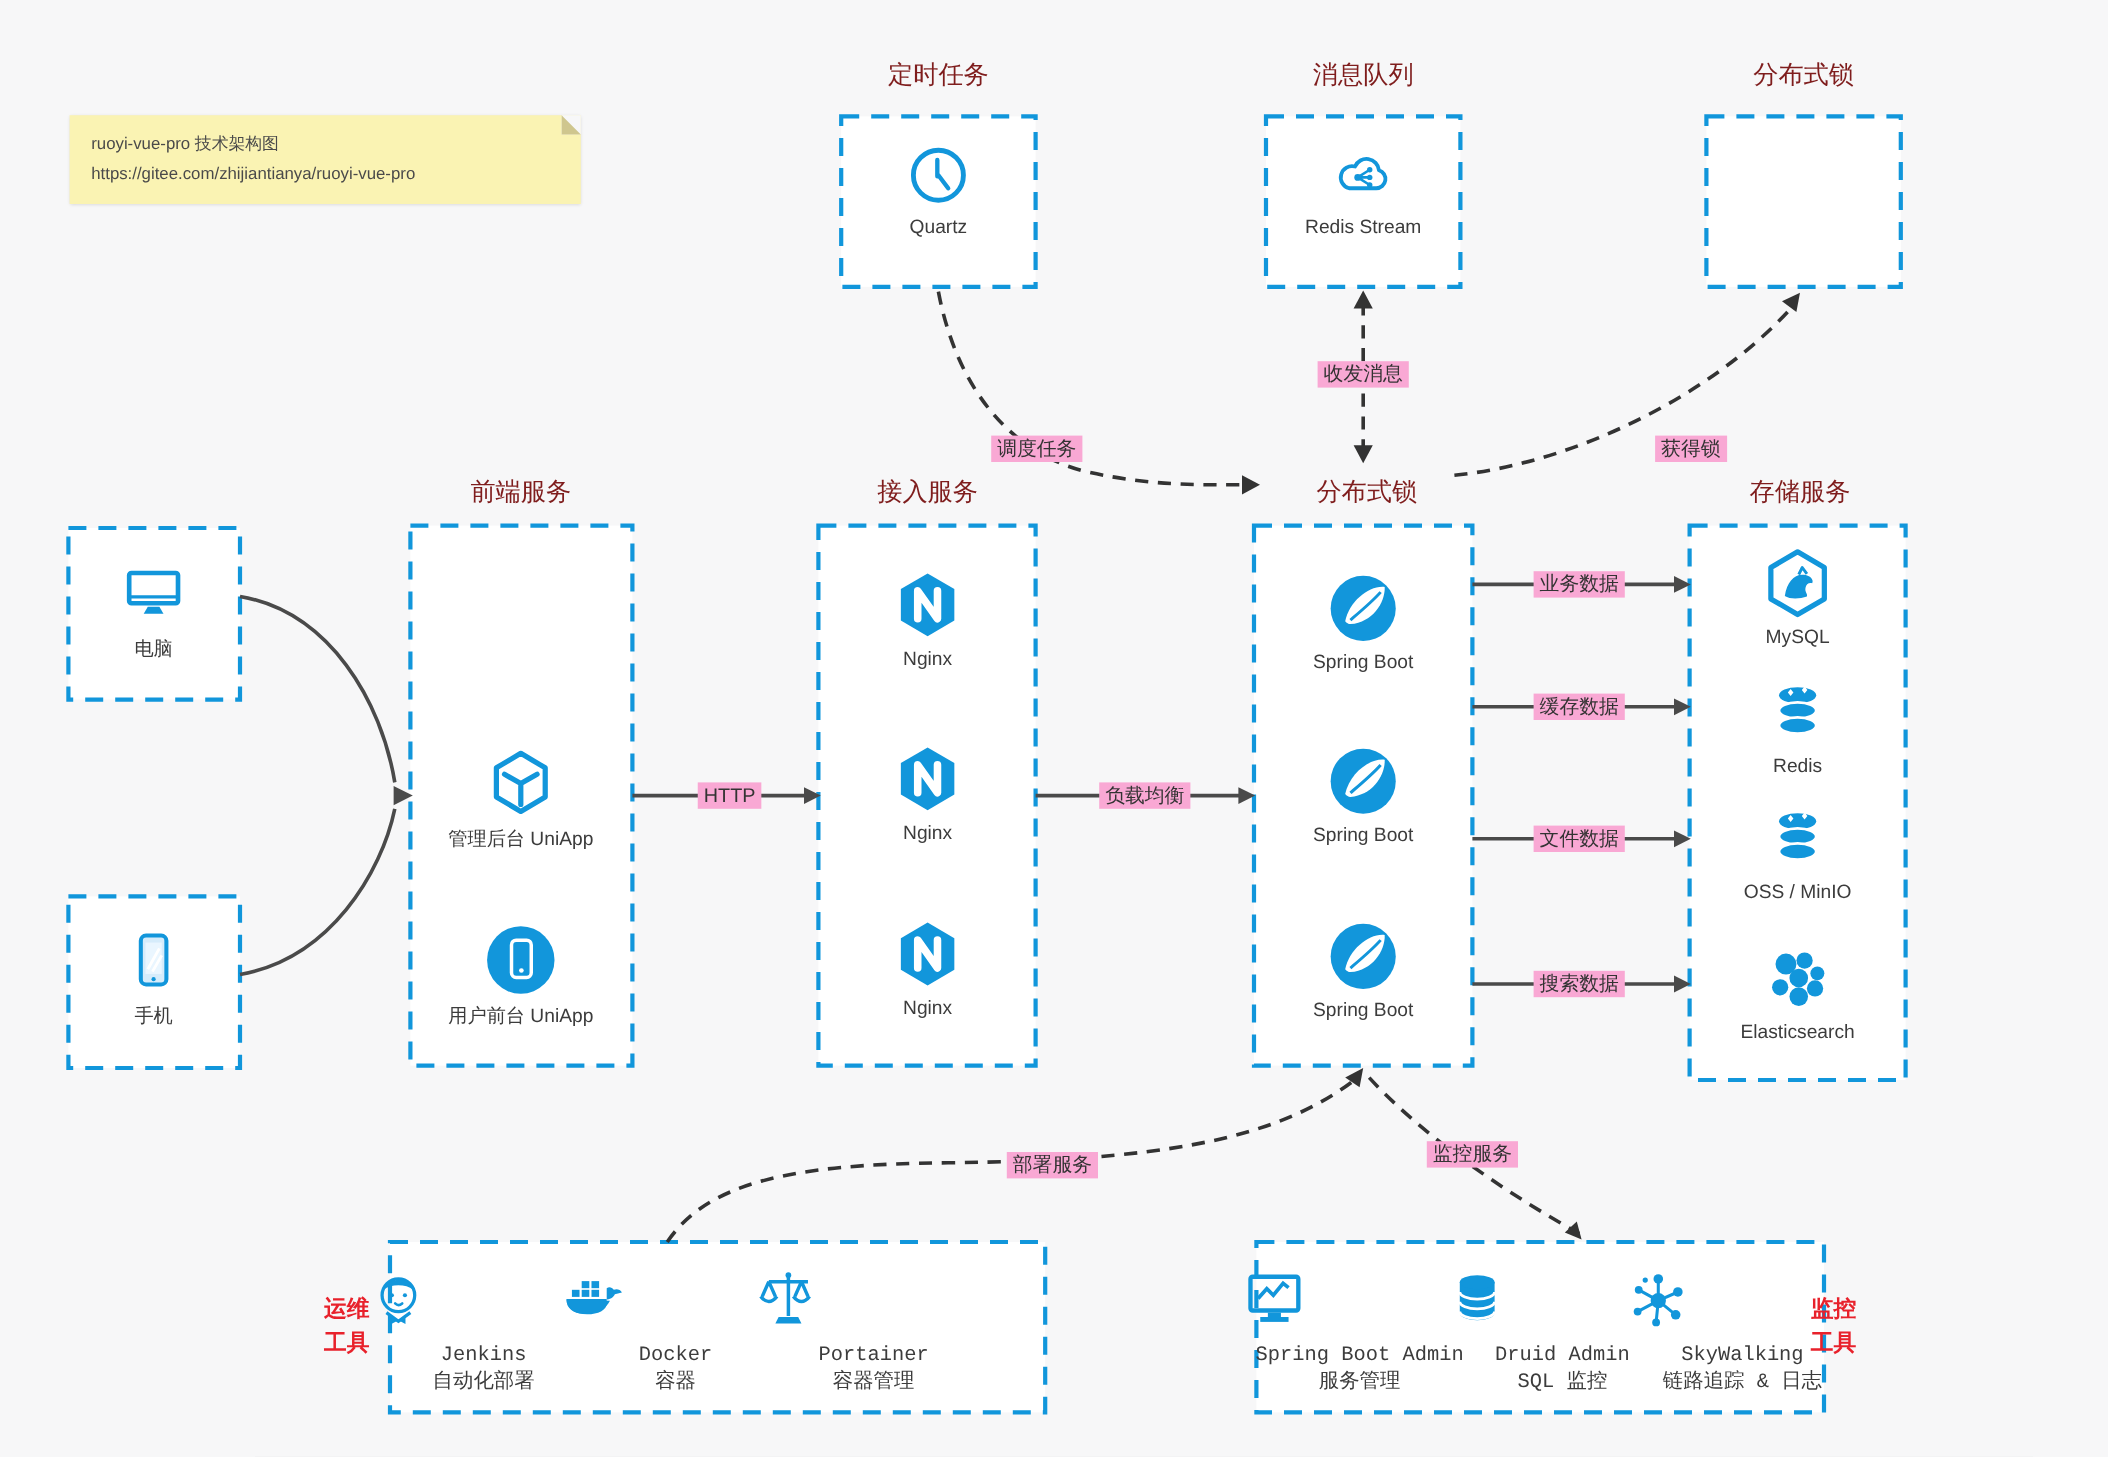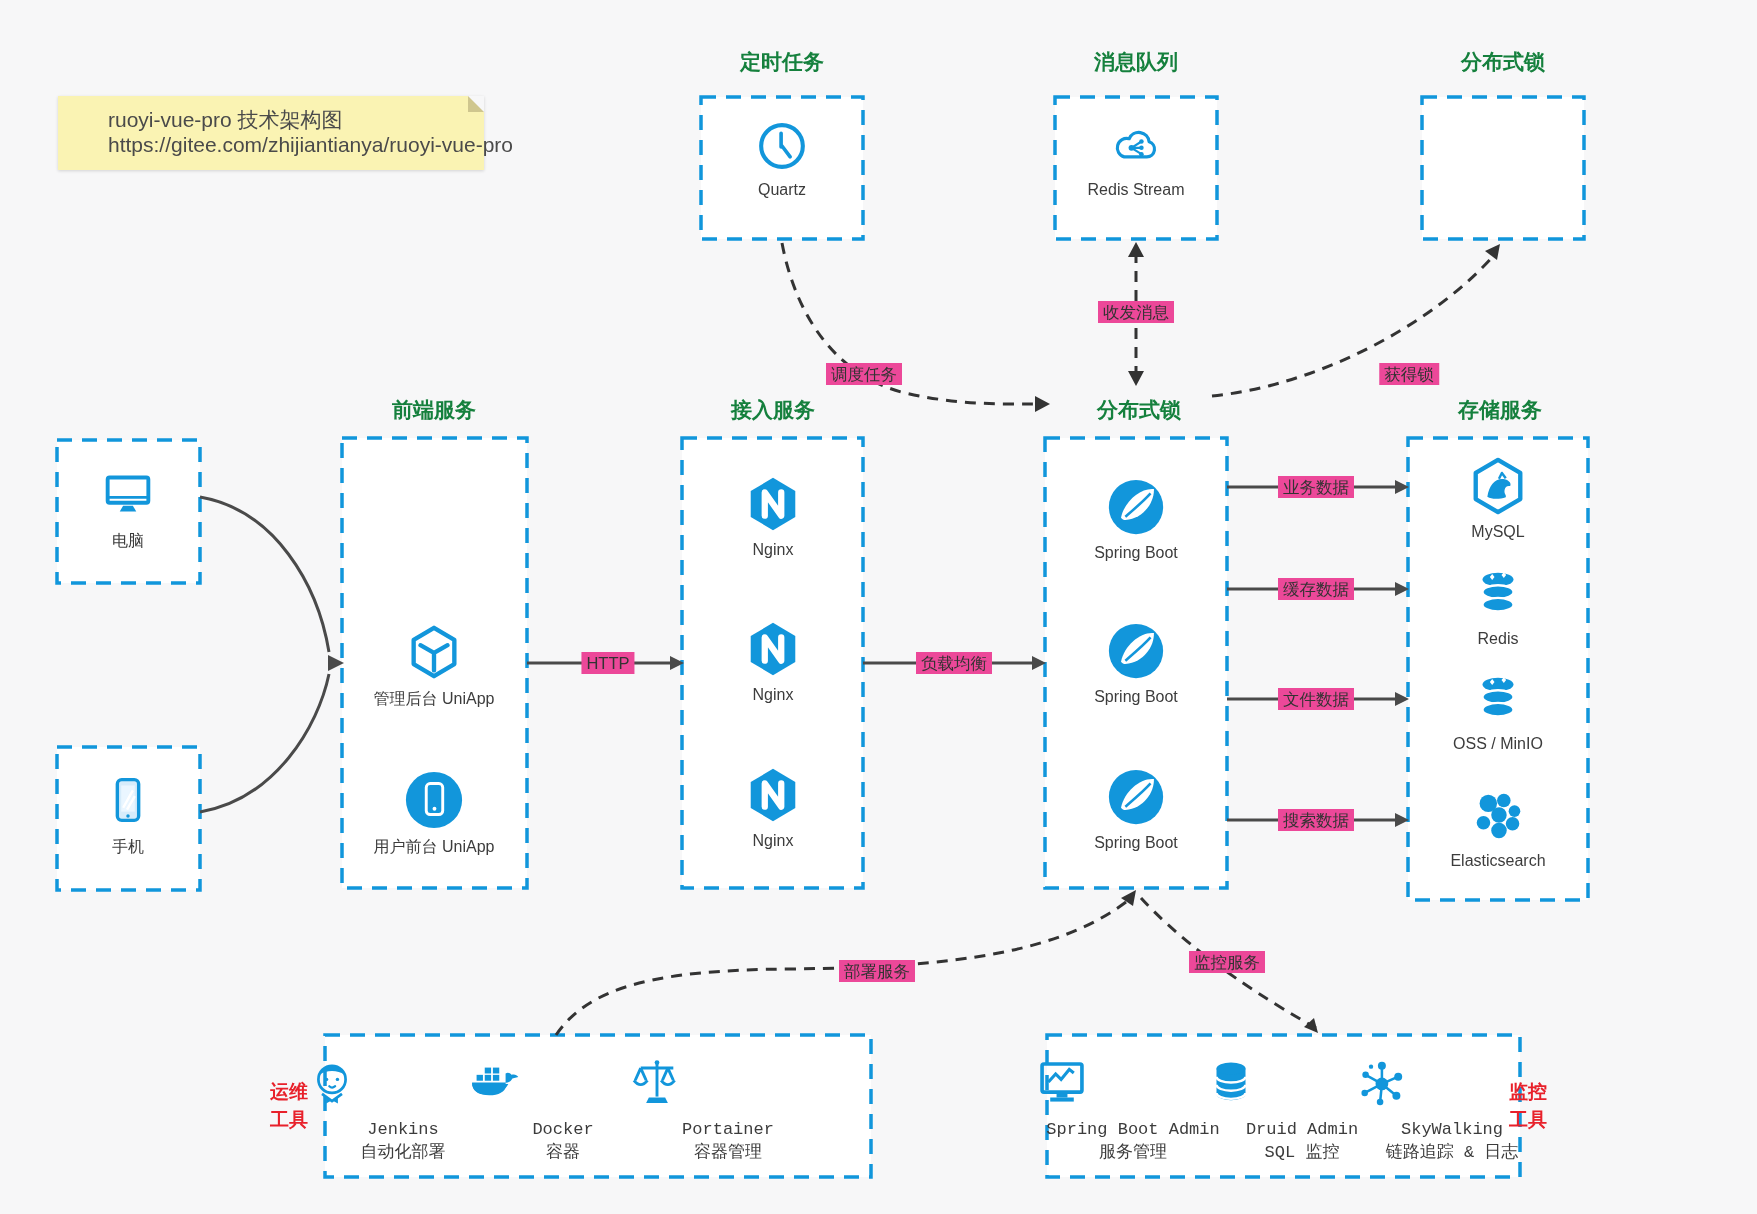--- a/index.html
+++ b/index.html
@@ -1,34 +1,34 @@
 <!DOCTYPE html>
 <html><head>
 <meta charset="utf-8">
 <style>
   html,body{margin:0;padding:0;background:#ececec;}
   #canvas{position:relative;width:1757px;height:1214px;background:#f7f7f8;overflow:hidden;
           font-family:"Liberation Sans","DejaVu Sans",sans-serif;}
   svg{display:block;}
   #diagram-layer{position:absolute;left:0;top:0;}
-  .rt{position:absolute;transform:translateX(-50%);font-size:21px;font-weight:bold;color:#15803d;white-space:nowrap;}
+  .rt{position:absolute;transform:translateX(-50%);font-size:21px;font-weight:normal;color:#7f1d1d;white-space:nowrap;}
   .node{position:absolute;transform:translateX(-50%);width:176px;text-align:center;}
   .node .ic{margin:0 auto;}
   .node .lbl{margin-top:6px;font-size:16px;color:#3c3c3c;white-space:nowrap;}
   .i62{width:62px;height:62px;}
   .i58{width:58px;height:58px;}
   .elabel{position:absolute;transform:translate(-50%,-50%);font-size:16.5px;color:#333;
-          background:#ec4899;padding:0 5px;white-space:nowrap;line-height:22px;}
+          background:#f9a8d4;padding:0 5px;white-space:nowrap;line-height:22px;}
   .tool{position:absolute;transform:translateX(-50%);width:200px;text-align:center;font-family:Liberation Mono, monospace;}
   .tool .tname,.tool .tdesc{font-size:17px;color:#3c3c3c;line-height:1.34;white-space:nowrap;}
   .tool .tname{margin-top:7px;}
   .glabel{position:absolute;font-size:19px;font-weight:bold;color:#e8212b;line-height:28px;text-align:center;white-space:nowrap;}
   #sticky-note{position:absolute;left:58px;top:96px;width:426px;height:74px;background:#faf3b3;
                box-shadow:0 1px 3px rgba(0,0,0,.15);}
-  #sticky-note .ntext{padding:11px 0 0 18px;font-size:21px;line-height:25px;color:#4a4a4a;white-space:nowrap;margin-left:32px;}
+  #sticky-note .ntext{padding:11px 0 0 18px;font-size:14px;line-height:25px;color:#4a4a4a;white-space:nowrap;}
   #note-fold{position:absolute;right:0;top:0;width:0;height:0;
              border-top:16px solid #f7f7f8;border-left:16px solid #cfc68e;}
 </style>
 </head>
 <body>
 
 <div id="canvas">
 
 <svg width="0" height="0" style="position:absolute">
 <defs>

